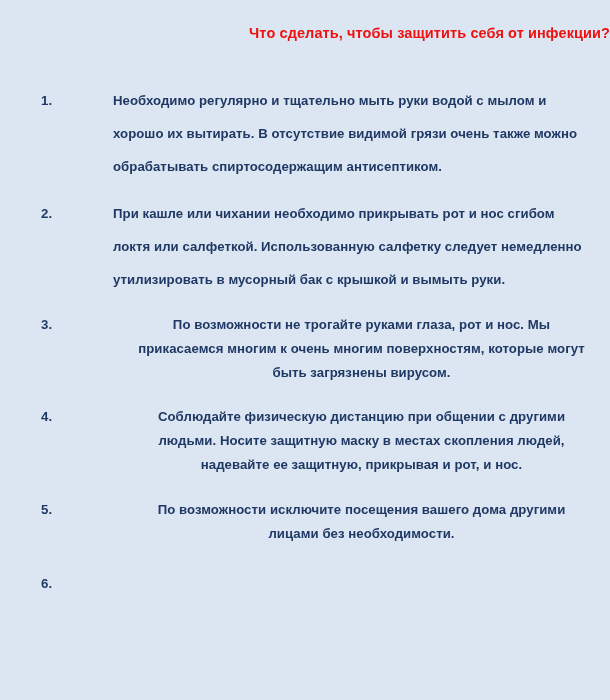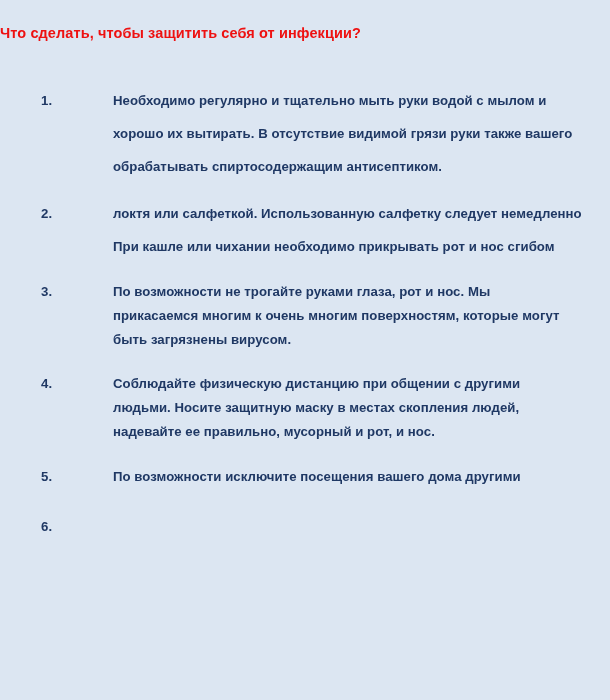--- a/index.html
+++ b/index.html
@@ -22,21 +22,21 @@
     box-sizing: border-box;
     background: #dce6f2;
   }
 
   
   .slide-title {
     position: absolute;
     left: 0;
     top: 23px;
     width: 610px;
-    text-align: left;
+    text-align: right;
     color: #ee1111;
     font-size: 14.5px;
     font-weight: bold;
     letter-spacing: 0.1px;
     line-height: 20px;
     white-space: nowrap;
   }
 
   
   .list {
@@ -74,21 +74,21 @@
     display: block;
     white-space: nowrap;
     margin-left: 48px;
   }
 
   
   .lead-wide .item-line { line-height: 33px; }
   .lead-wide .item-number { line-height: 33px; }
 
   
-  .lead-tight .item-line { line-height: 24px; }
+  .lead-tight .item-line { line-height: 24px; text-align: center; }
   .lead-tight .item-number { line-height: 24px; }
 
   
   .gap-1 { margin-bottom: 14px; }
   .gap-2 { margin-bottom: 17px; }
   .gap-3 { margin-bottom: 20px; }
   .gap-4 { margin-bottom: 21px; }
   .gap-5 { margin-bottom: 21px; }
   .gap-6 { margin-bottom: 0; }
 </style>
@@ -98,55 +98,57 @@
 <div class="slide">
 
   <div class="slide-title">Что сделать, чтобы защитить себя от инфекции?</div>
 
   <div class="list">
 
     <div class="list-item lead-wide gap-1">
       <span class="item-number">1.</span>
       <span class="item-body">
         <span class="item-line">Необходимо регулярно и тщательно мыть руки водой с мылом и</span>
-        <span class="item-line">хорошо их вытирать. В отсутствие видимой грязи руки также вашего</span>
+        <span class="item-line">хорошо их вытирать. В отсутствие видимой грязи очень также можно</span>
         <span class="item-line">обрабатывать спиртосодержащим антисептиком.</span>
       </span>
     </div>
 
     <div class="list-item lead-wide gap-2">
       <span class="item-number">2.</span>
       <span class="item-body">
+        <span class="item-line">При кашле или чихании необходимо прикрывать рот и нос сгибом</span>
         <span class="item-line">локтя или салфеткой. Использованную салфетку следует немедленно</span>
-        <span class="item-line">При кашле или чихании необходимо прикрывать рот и нос сгибом</span>
+        <span class="item-line">утилизировать в мусорный бак с крышкой и вымыть руки.</span>
       </span>
     </div>
 
     <div class="list-item lead-tight gap-3">
       <span class="item-number">3.</span>
       <span class="item-body">
         <span class="item-line">По возможности не трогайте руками глаза, рот и нос. Мы</span>
         <span class="item-line">прикасаемся многим к очень многим поверхностям, которые могут</span>
         <span class="item-line">быть загрязнены вирусом.</span>
       </span>
     </div>
 
     <div class="list-item lead-tight gap-4">
       <span class="item-number">4.</span>
       <span class="item-body">
         <span class="item-line">Соблюдайте физическую дистанцию при общении с другими</span>
         <span class="item-line">людьми. Носите защитную маску в местах скопления людей,</span>
-        <span class="item-line">надевайте ее правильно, мусорный и рот, и нос.</span>
+        <span class="item-line">надевайте ее защитную, прикрывая и рот, и нос.</span>
       </span>
     </div>
 
     <div class="list-item lead-tight gap-5">
       <span class="item-number">5.</span>
       <span class="item-body">
         <span class="item-line">По возможности исключите посещения вашего дома другими</span>
+        <span class="item-line">лицами без необходимости.</span>
       </span>
     </div>
 
     <div class="list-item lead-wide gap-6">
       <span class="item-number">6.</span>
     </div>
 
   </div>
 </div>
 

